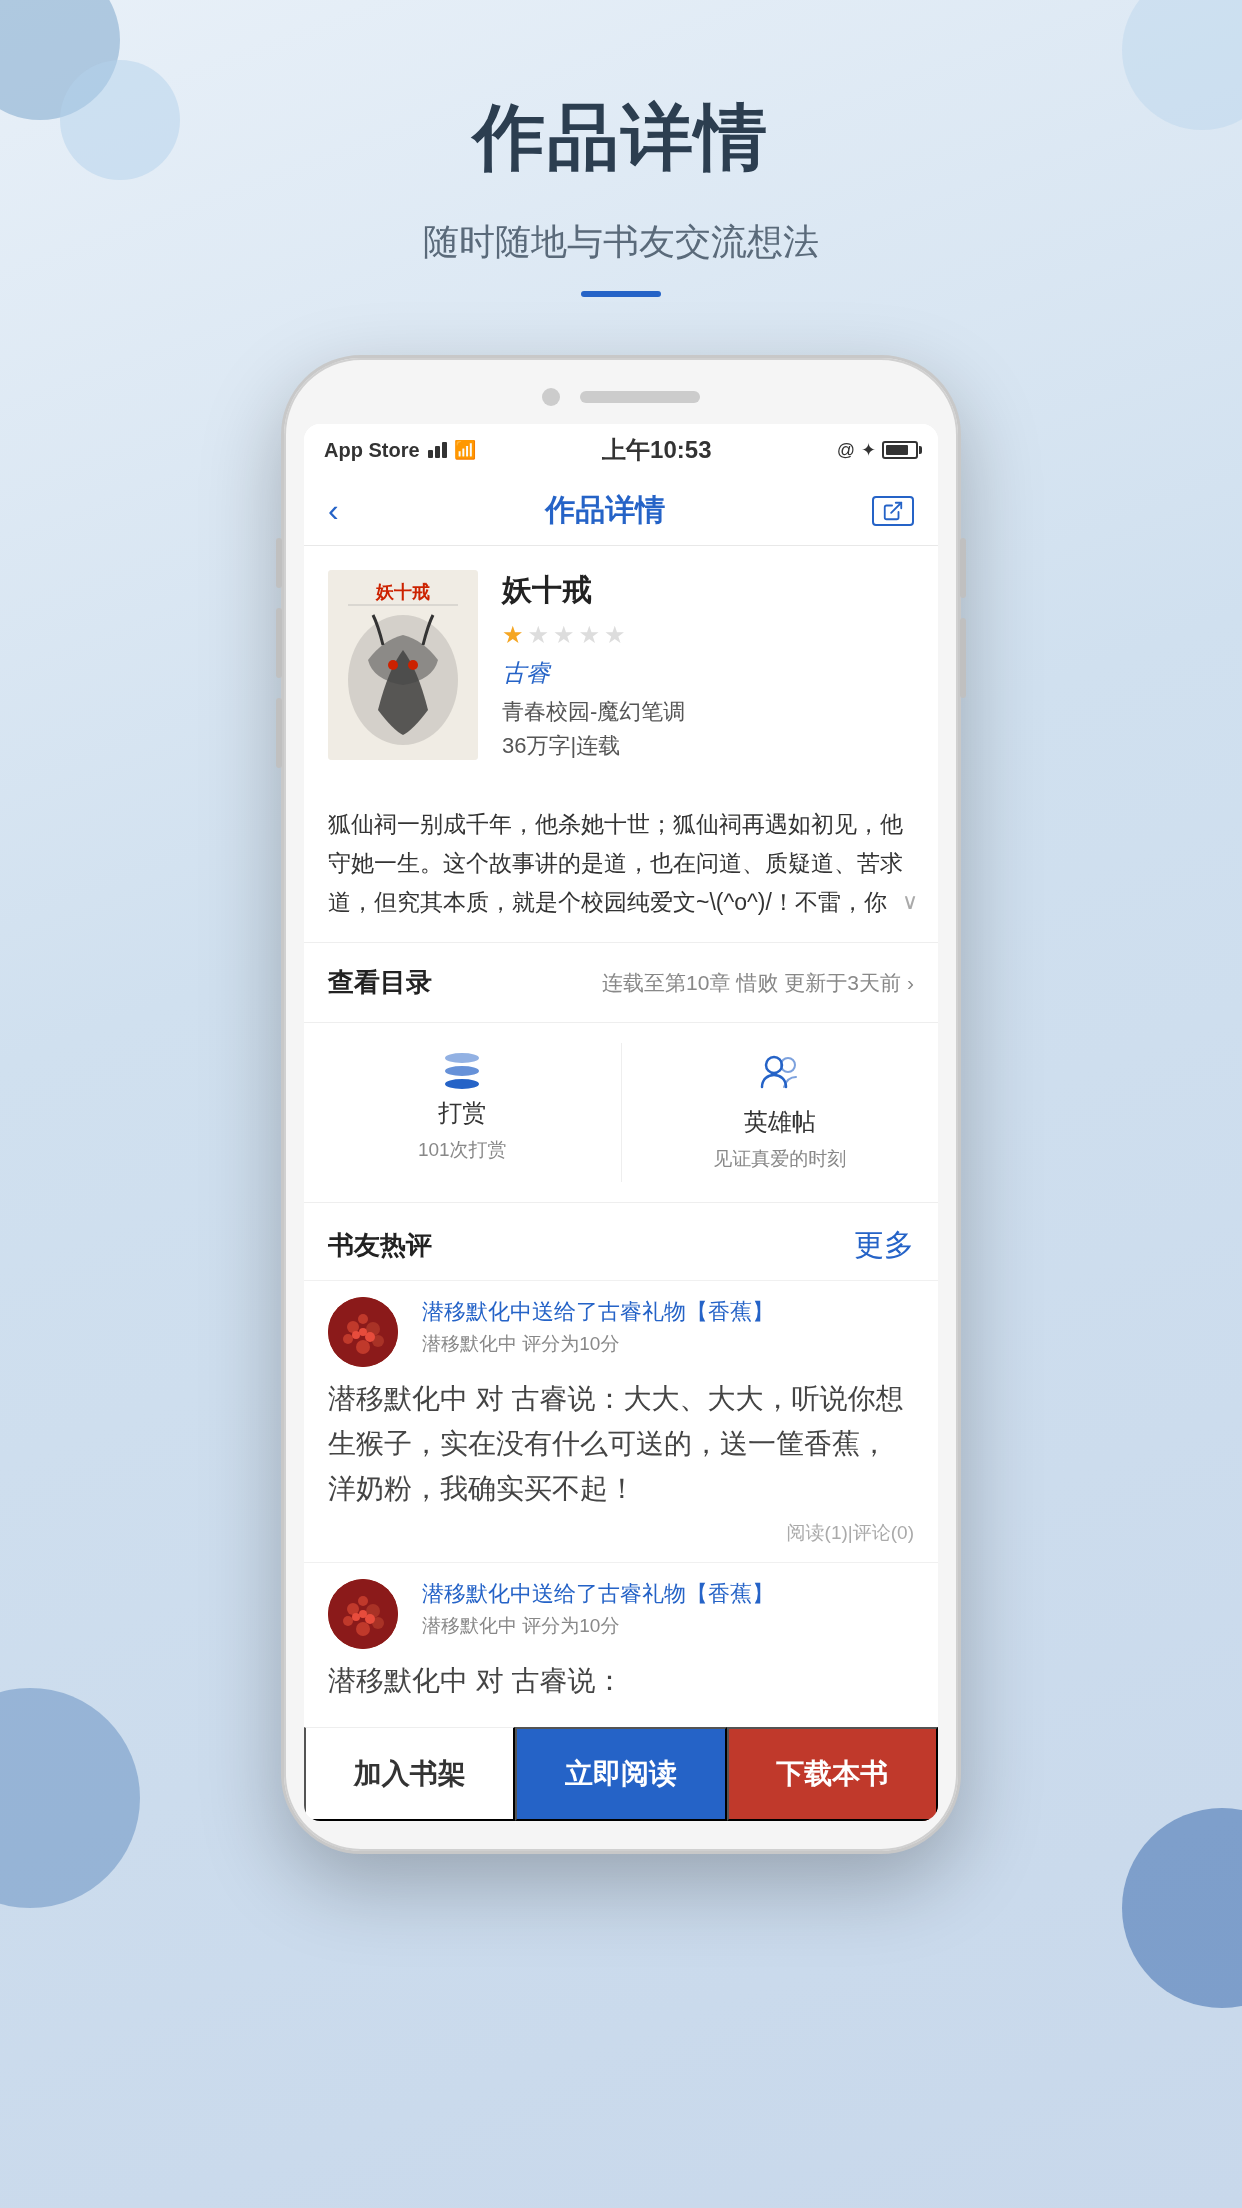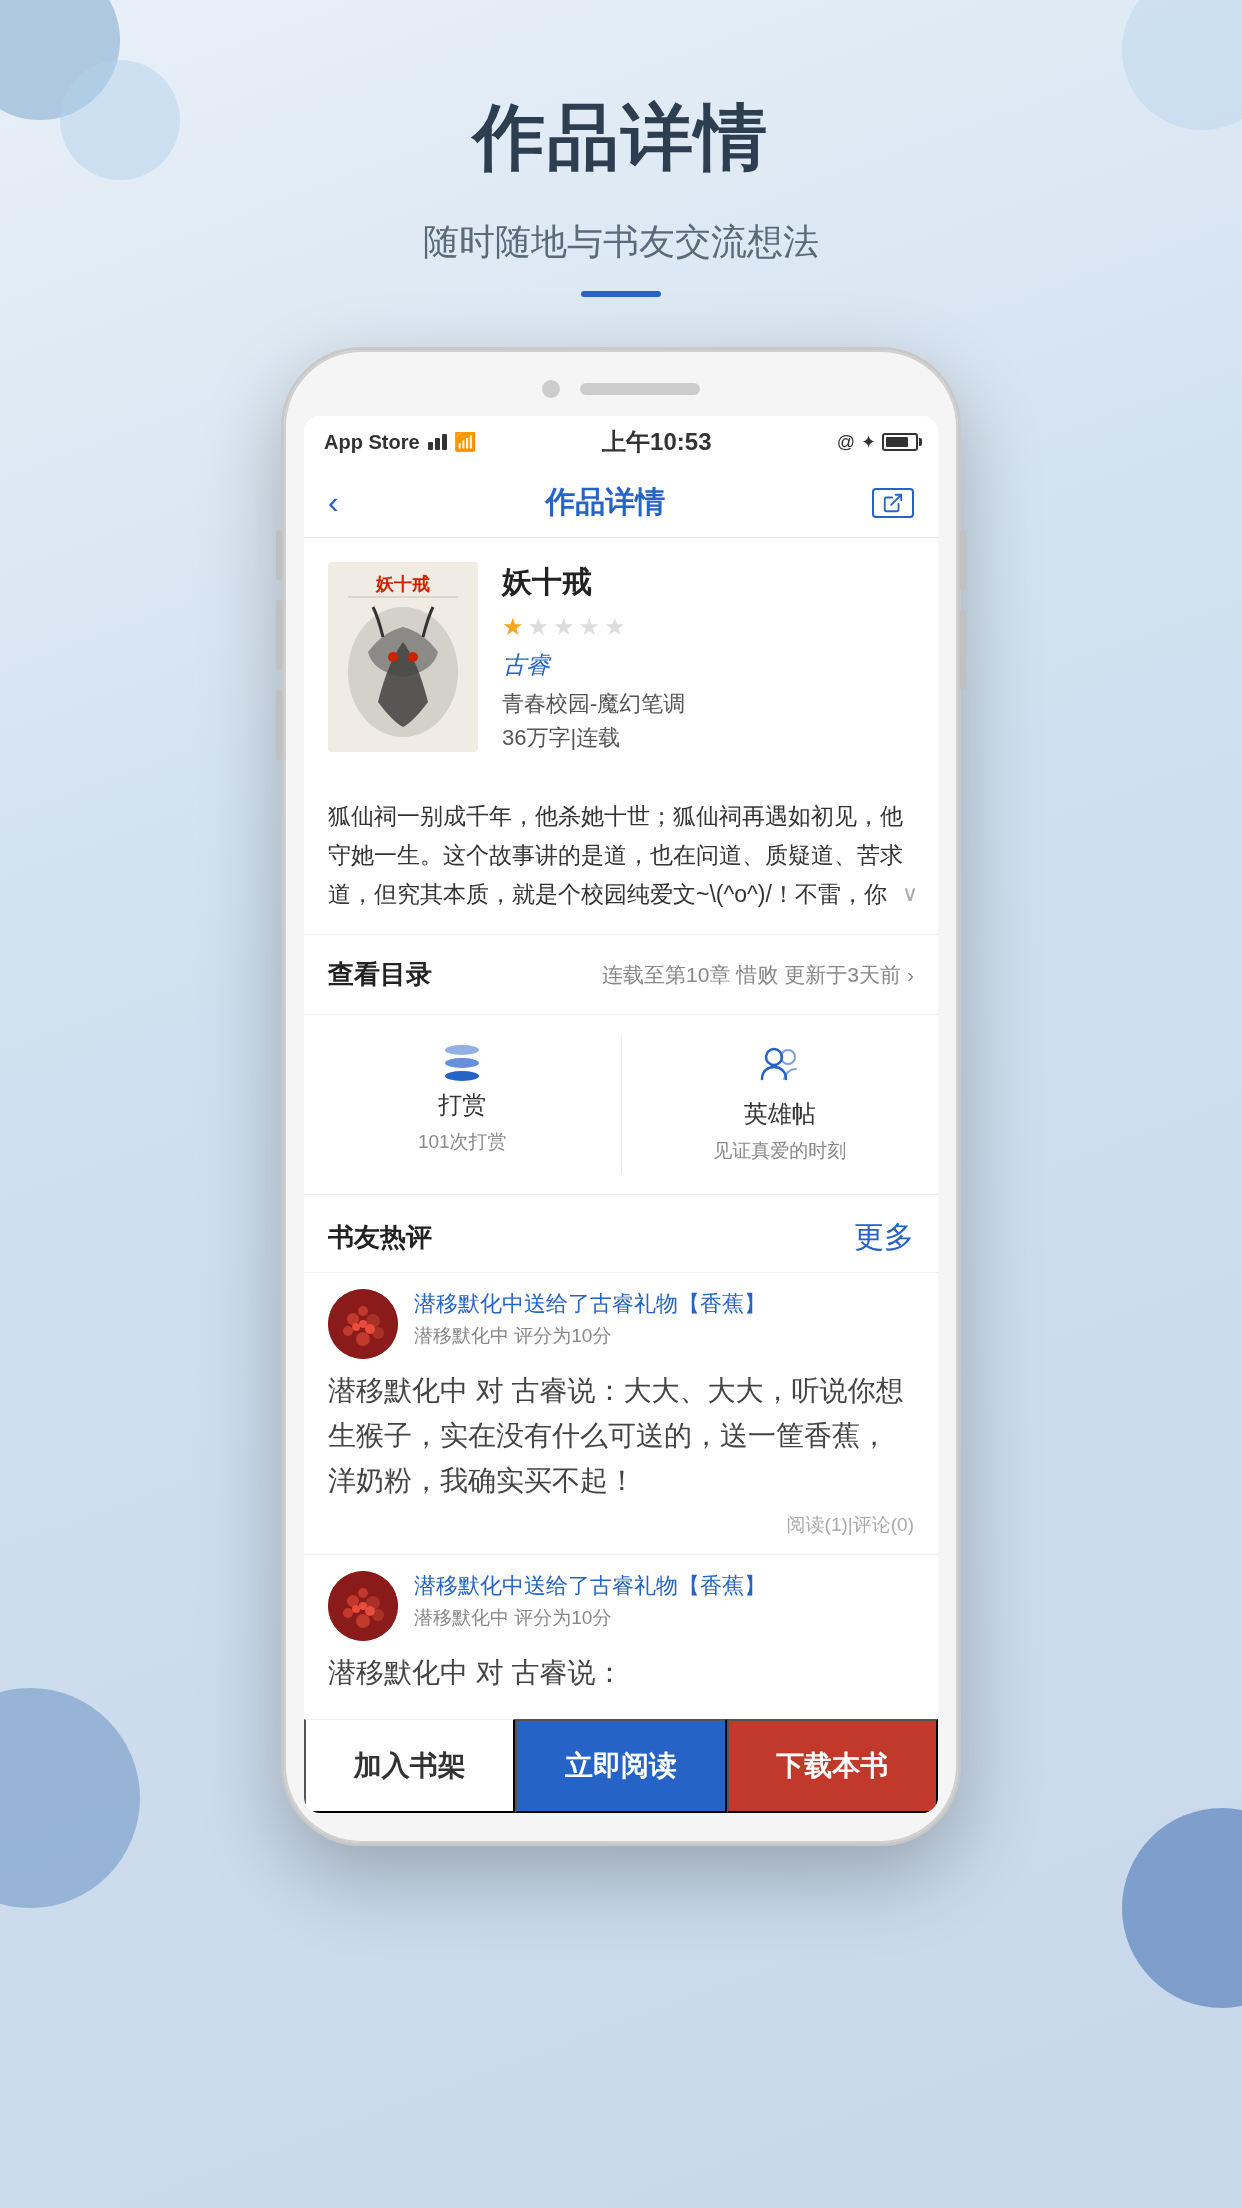--- a/index.html
+++ b/index.html
@@ -52,21 +52,21 @@
       border-radius: 3px;
     }
 
     
     .phone-wrapper {
       display: flex;
       justify-content: center;
       align-items: flex-start;
       position: relative;
       z-index: 2;
-      margin-top: 20px;
+      margin-top: 28px;
     }
     .phone-mockup {
       width: 680px;
       background: #f5f5f5;
       border-radius: 80px;
       box-shadow: 0 30px 80px rgba(0,0,0,0.25), inset 0 0 0 2px #d0d0d0;
       padding: 30px 20px;
       position: relative;
       border: 3px solid #c8c8c8;
     }
@@ -302,21 +302,21 @@
     .reviews-more { font-size: 30px; color: #2563c7; }
 
     
     .review-item {
       padding: 16px 24px;
       border-top: 1px solid #f0f0f0;
     }
     .review-header-row {
       display: flex;
       align-items: flex-start;
-      gap: 16px;
+      gap: 24px;
       margin-bottom: 10px;
     }
     .review-avatar {
       width: 70px;
       height: 70px;
       border-radius: 50%;
       flex-shrink: 0;
       overflow: hidden;
     }
     .avatar-img {

